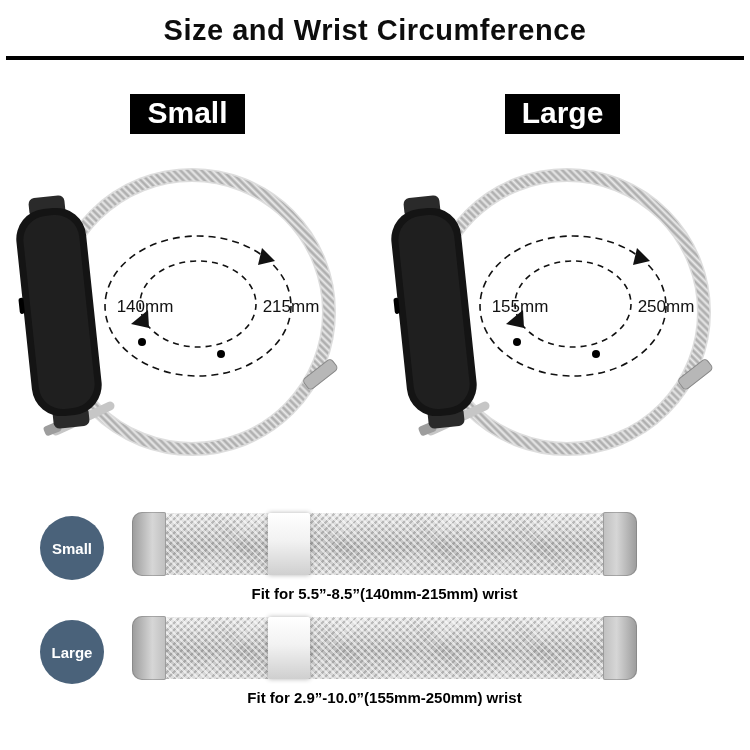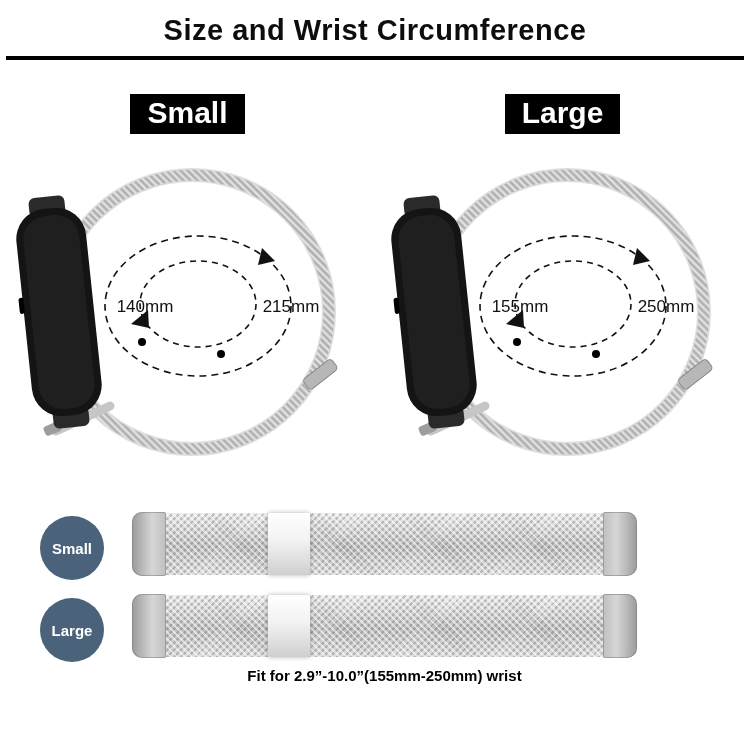--- a/index.html
+++ b/index.html
@@ -150,20 +150,21 @@
     <div class="badge">
       <span>Small</span>
     </div>
     <div class="strip-col">
       <div class="strip">
         <div class="strip-body"></div>
         <div class="cap-left"></div>
         <div class="cap-right"></div>
         <div class="plate"></div>
       </div>
+      <div class="caption">Fit for 5.5”-8.5”(140mm-215mm) wrist</div>
     </div>
   </div>
 
   <div class="size-row">
     <div class="badge">
       <span>Large</span>
     </div>
     <div class="strip-col">
       <div class="strip">
         <div class="strip-body"></div>

